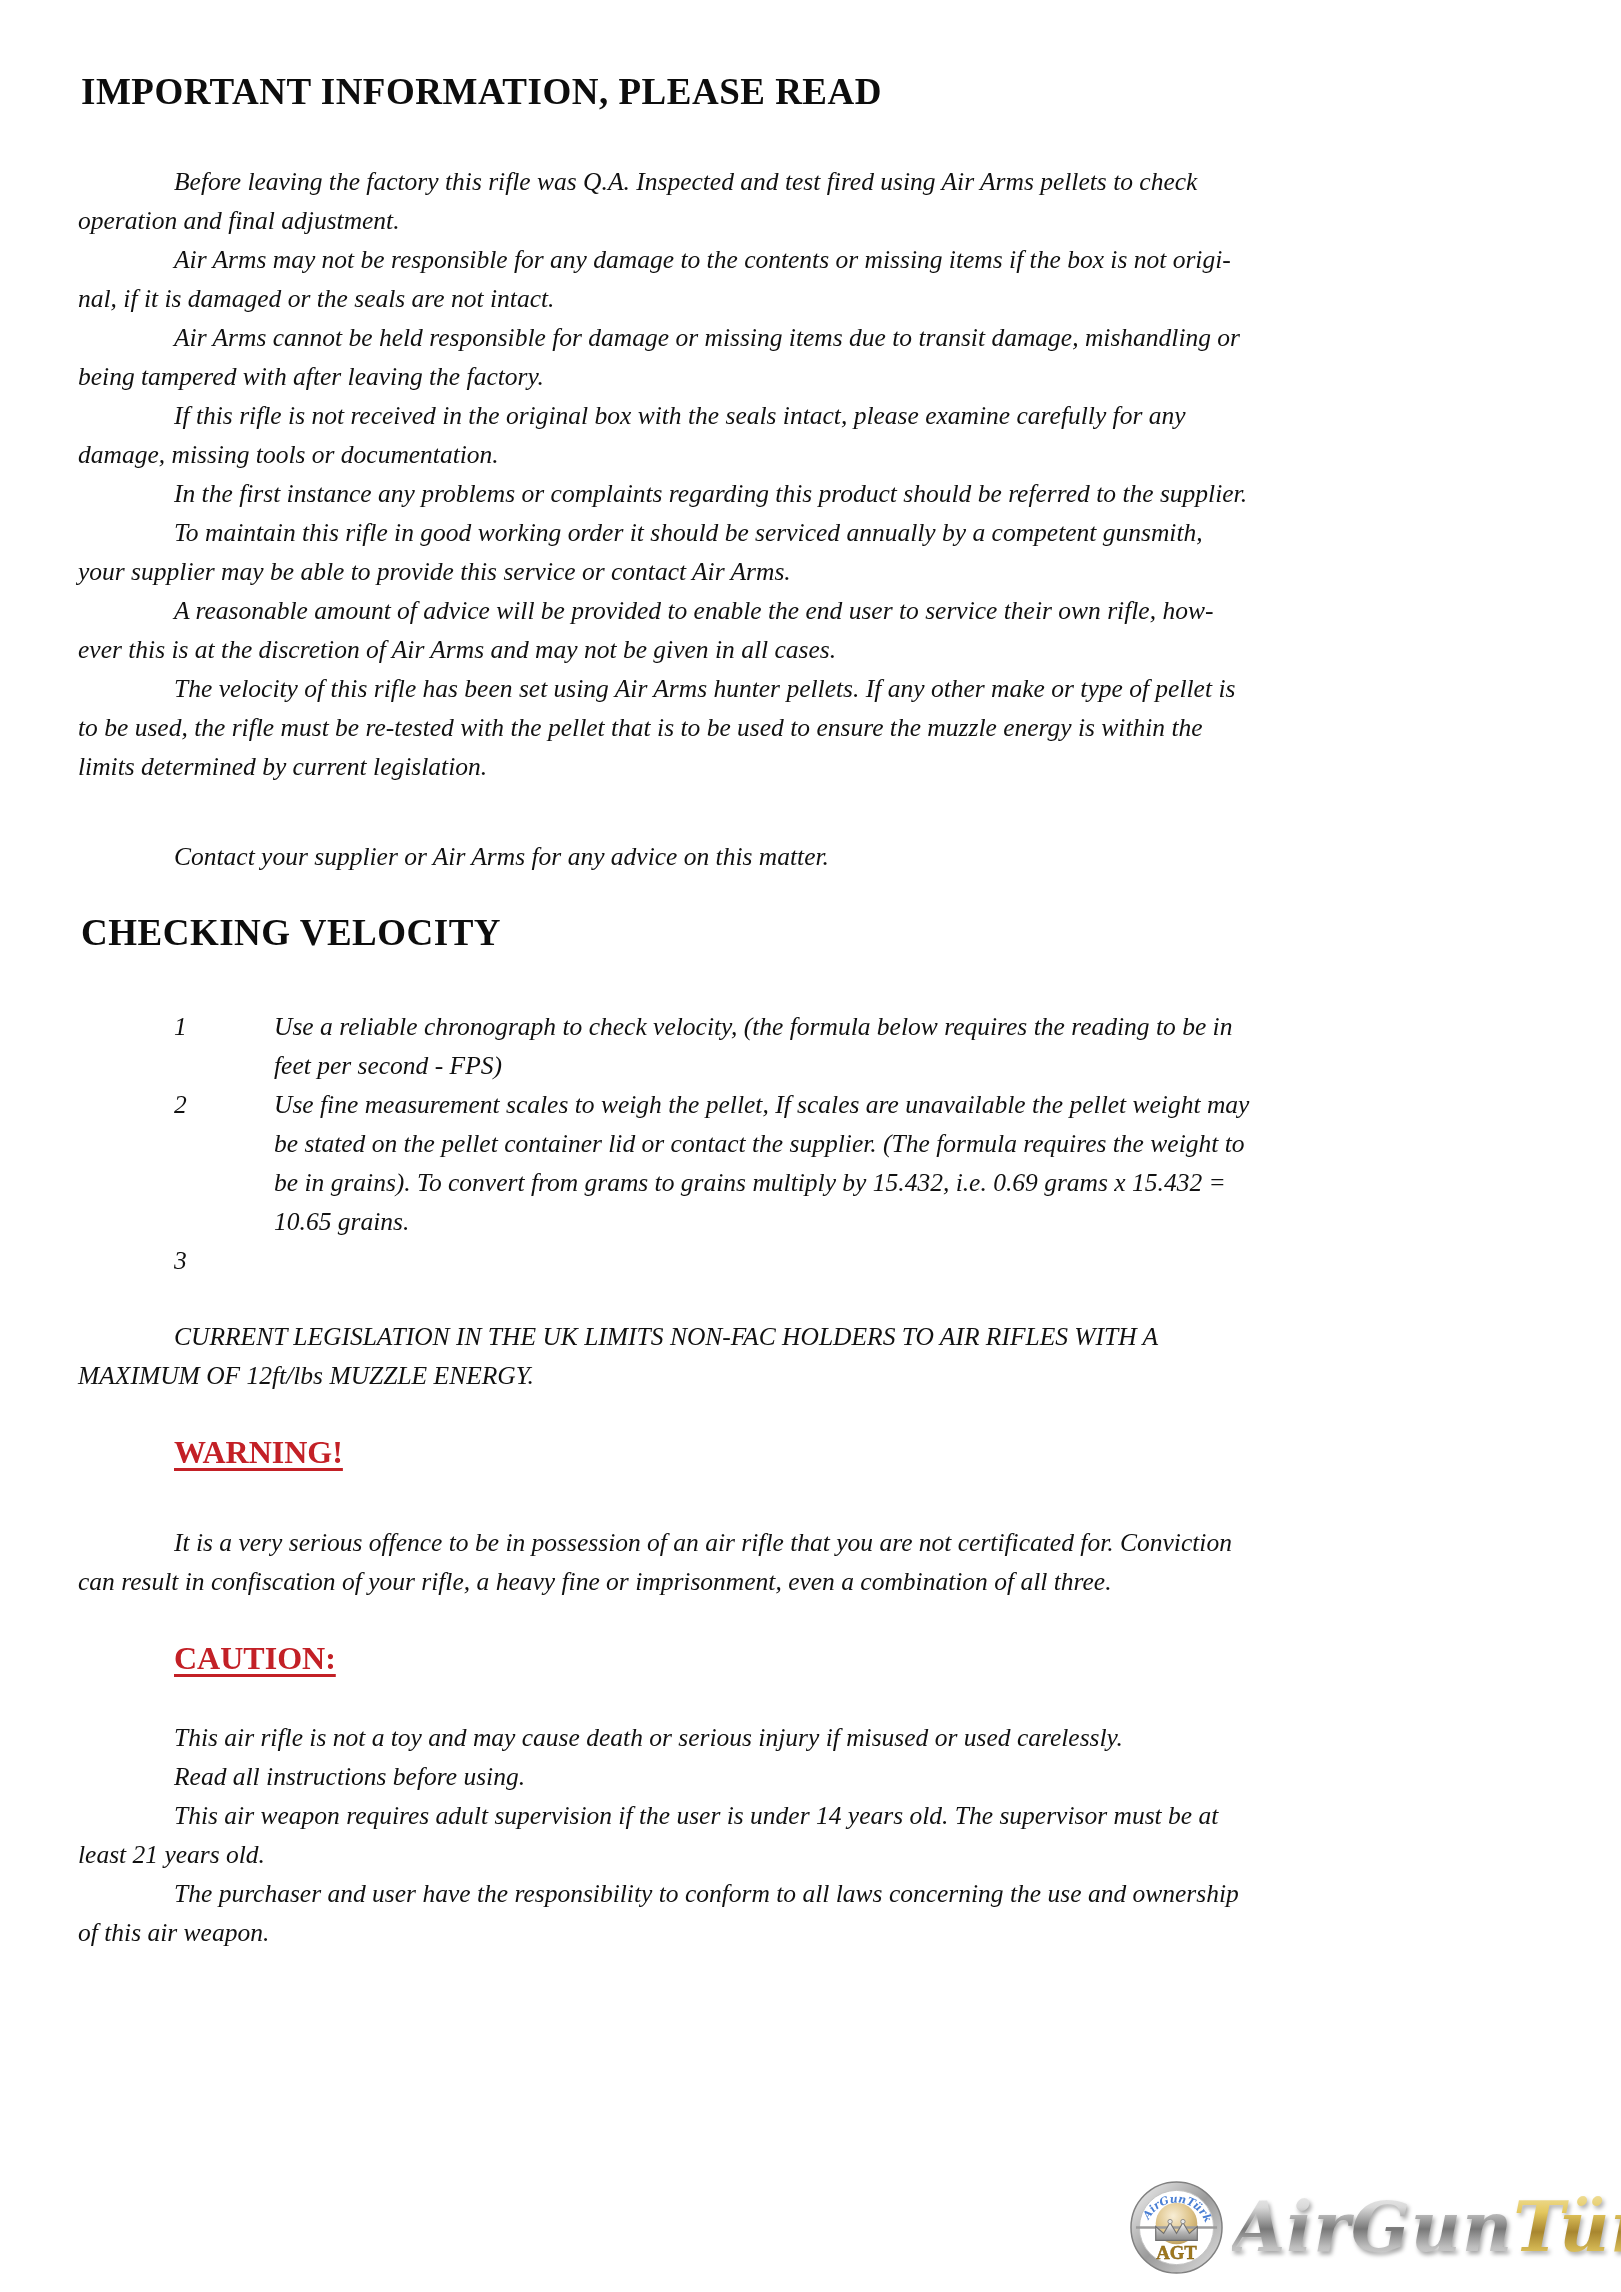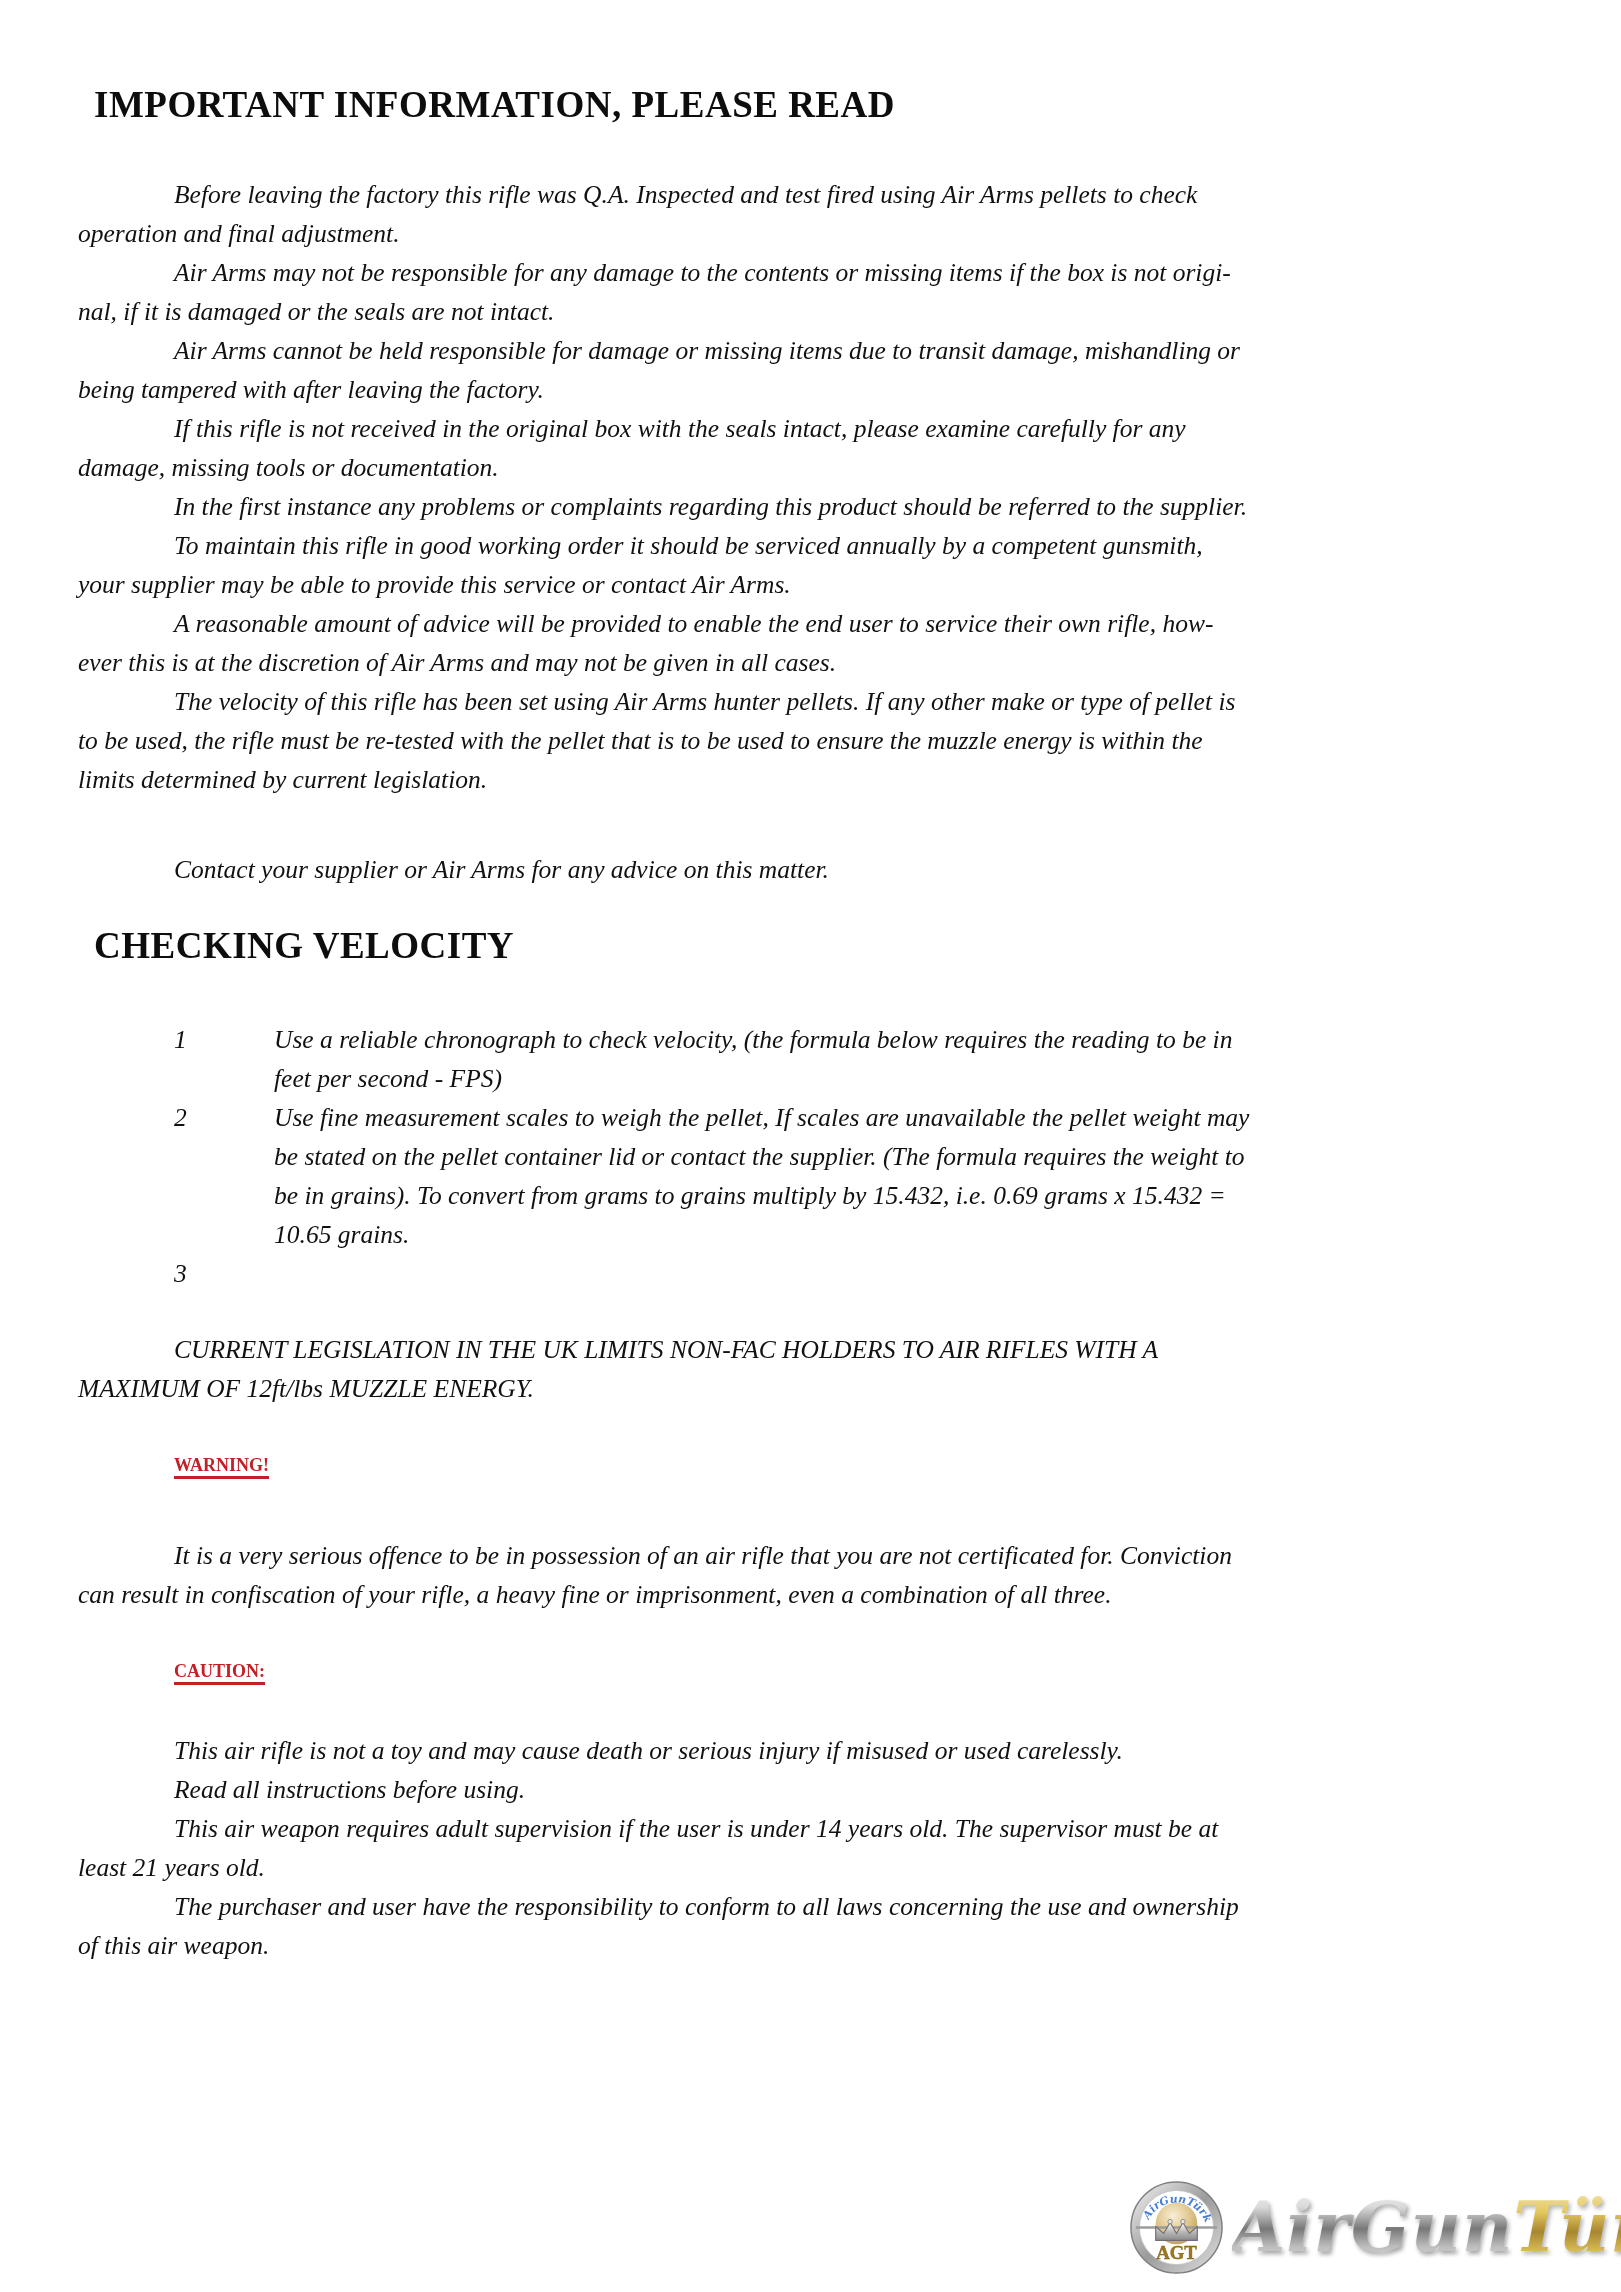--- a/index.html
+++ b/index.html
@@ -10,21 +10,21 @@
     background: #ffffff;
     font-family: "Liberation Serif", serif;
     color: #111111;
     overflow: hidden;
   }
   .content {
     padding: 69px 39px 0 78px;
     width: 1509px;
   }
   h1.doc-heading {
-    margin: 16px;
+    margin: 3px;
     font-size: 37px;
     line-height: 39px;
     font-weight: bold;
     color: #0d0d0d;
     letter-spacing: 0.5px;
   }
   .body-text { font-size: 25.5px; line-height: 39px; font-style: italic; }
   .para {
     white-space: pre-line;
     text-indent: 96px;
@@ -38,21 +38,21 @@
   .step-num {
     margin-left: 96px;
     width: 100px;
     flex: 0 0 100px;
   }
   .step-text { white-space: pre-line; width: 1264px; }
   .legislation { margin-top: 37px; }
   .alert-title {
     margin: 39px 0 0 96px;
     font-weight: bold;
-    font-size: 18px;
+    font-size: 32px;
     line-height: 37px;
     text-decoration: underline;
     text-decoration-thickness: 2.9px;
     text-underline-offset: 4.9px;
   }
   .after-title { margin-top: 52px; }
   .caution-block { margin-top: 41px; }
 
   
   .logo {

